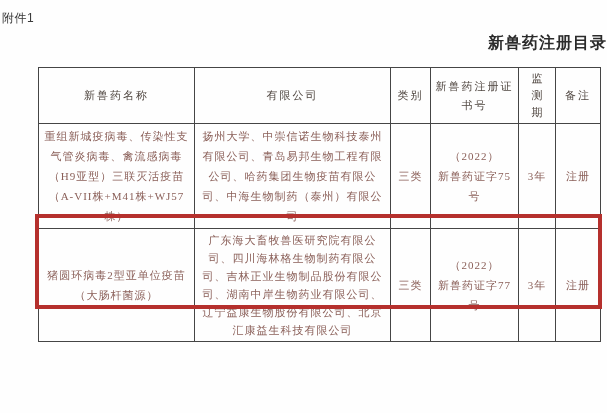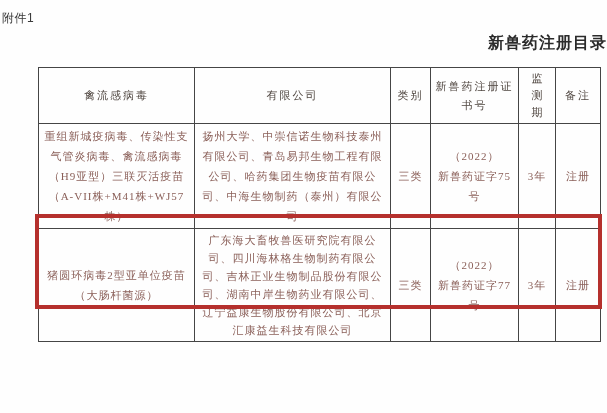--- a/index.html
+++ b/index.html
@@ -95,21 +95,21 @@
   <colgroup>
     <col class="c-name">
       <col class="c-dev">
       <col class="c-cat">
       <col class="c-cert">
       <col class="c-mon">
       <col class="c-rem">
   </colgroup>
   <thead>
     <tr>
-      <th>禽流感病毒</th>
+      <th>新兽药名称</th>
       <th>有限公司</th>
       <th>类别</th>
       <th>新兽药注册证书号</th>
       <th>
         <div class="vstack">监测期</div>
       </th>
       <th>备注</th>
     </tr>
   </thead>
   <tbody>

